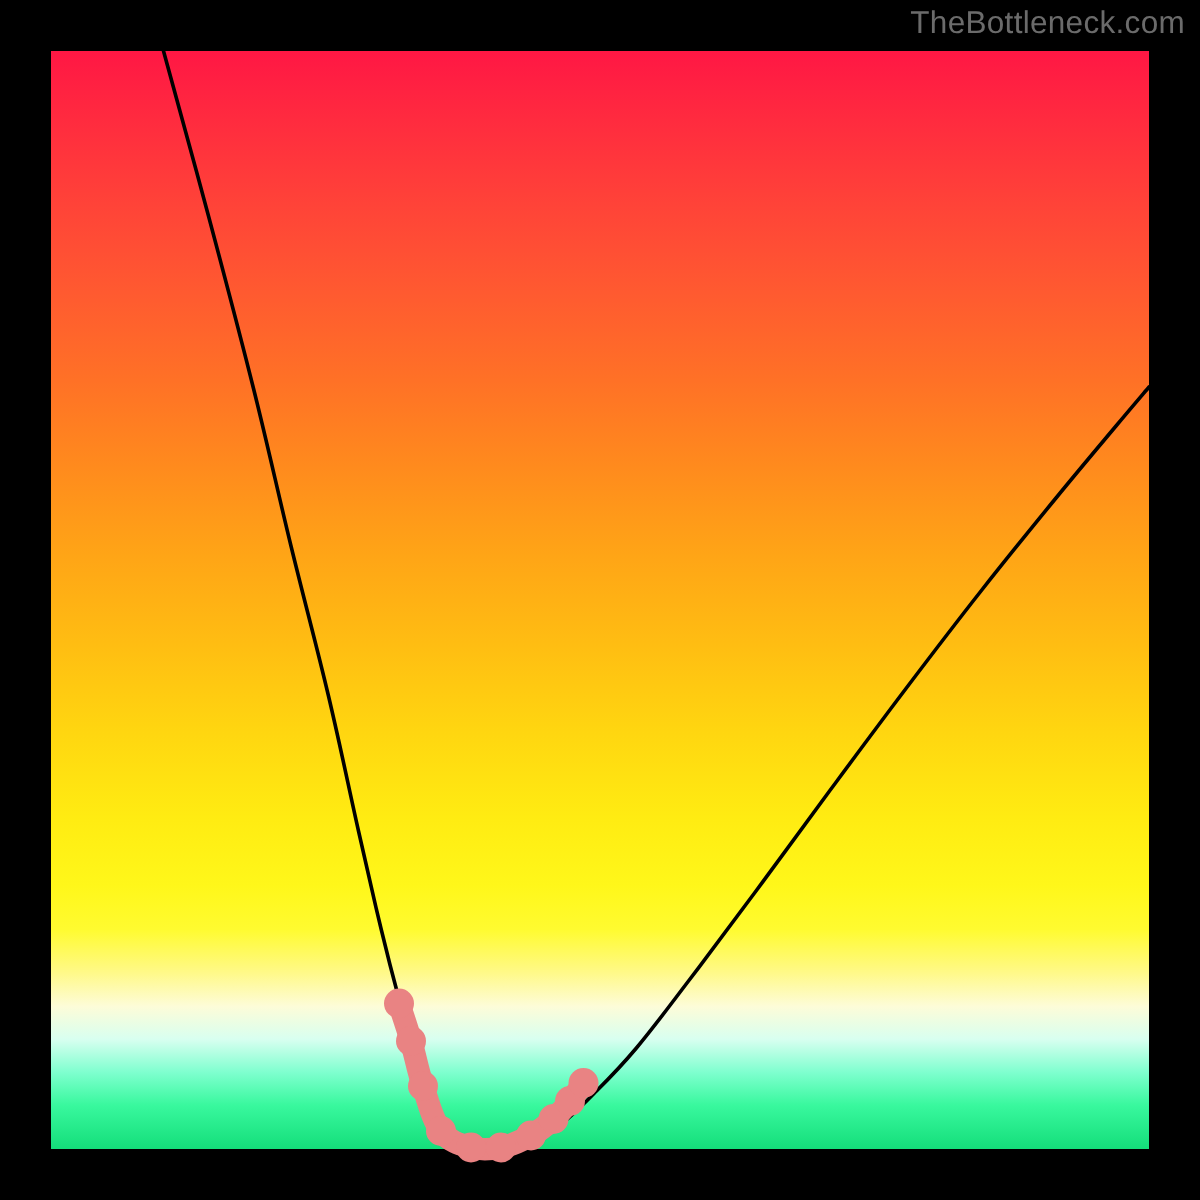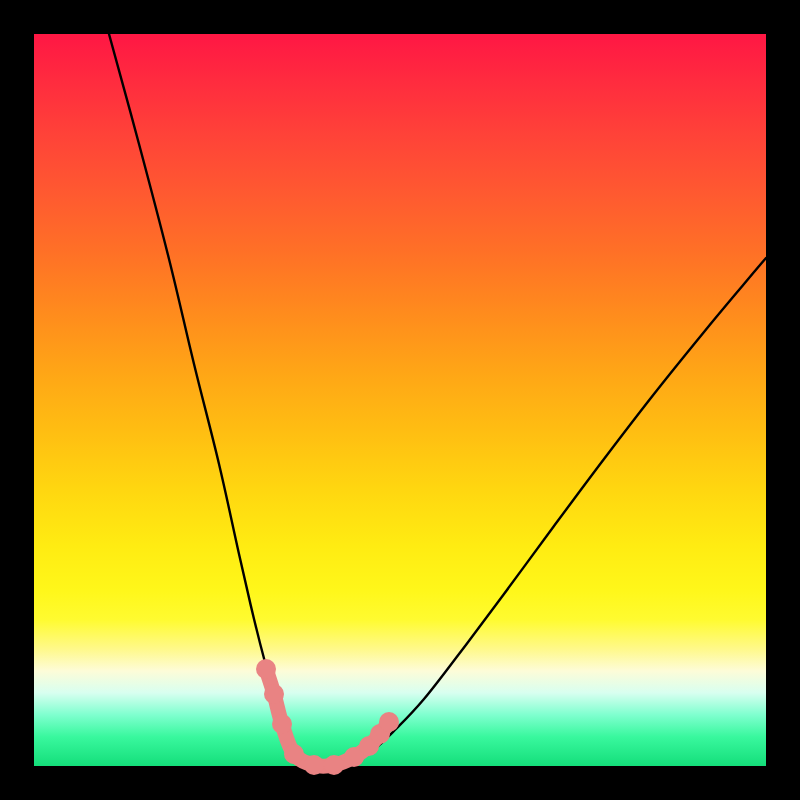--- a/index.html
+++ b/index.html
@@ -81,13 +81,14 @@
           <circle cx="260" cy="720" r="10" fill="#e98383"></circle>
           <circle cx="280" cy="731" r="10" fill="#e98383"></circle>
           <circle cx="300" cy="731" r="10" fill="#e98383"></circle>
           <circle cx="320" cy="723" r="10" fill="#e98383"></circle>
           <circle cx="335" cy="712" r="10" fill="#e98383"></circle>
           <circle cx="346" cy="700" r="10" fill="#e98383"></circle>
           <circle cx="355" cy="688" r="10" fill="#e98383"></circle>
         </g>
     </svg>
   </div>
+  <div class="watermark">TheBottleneck.com</div>
 </div>
 
 </body></html>

